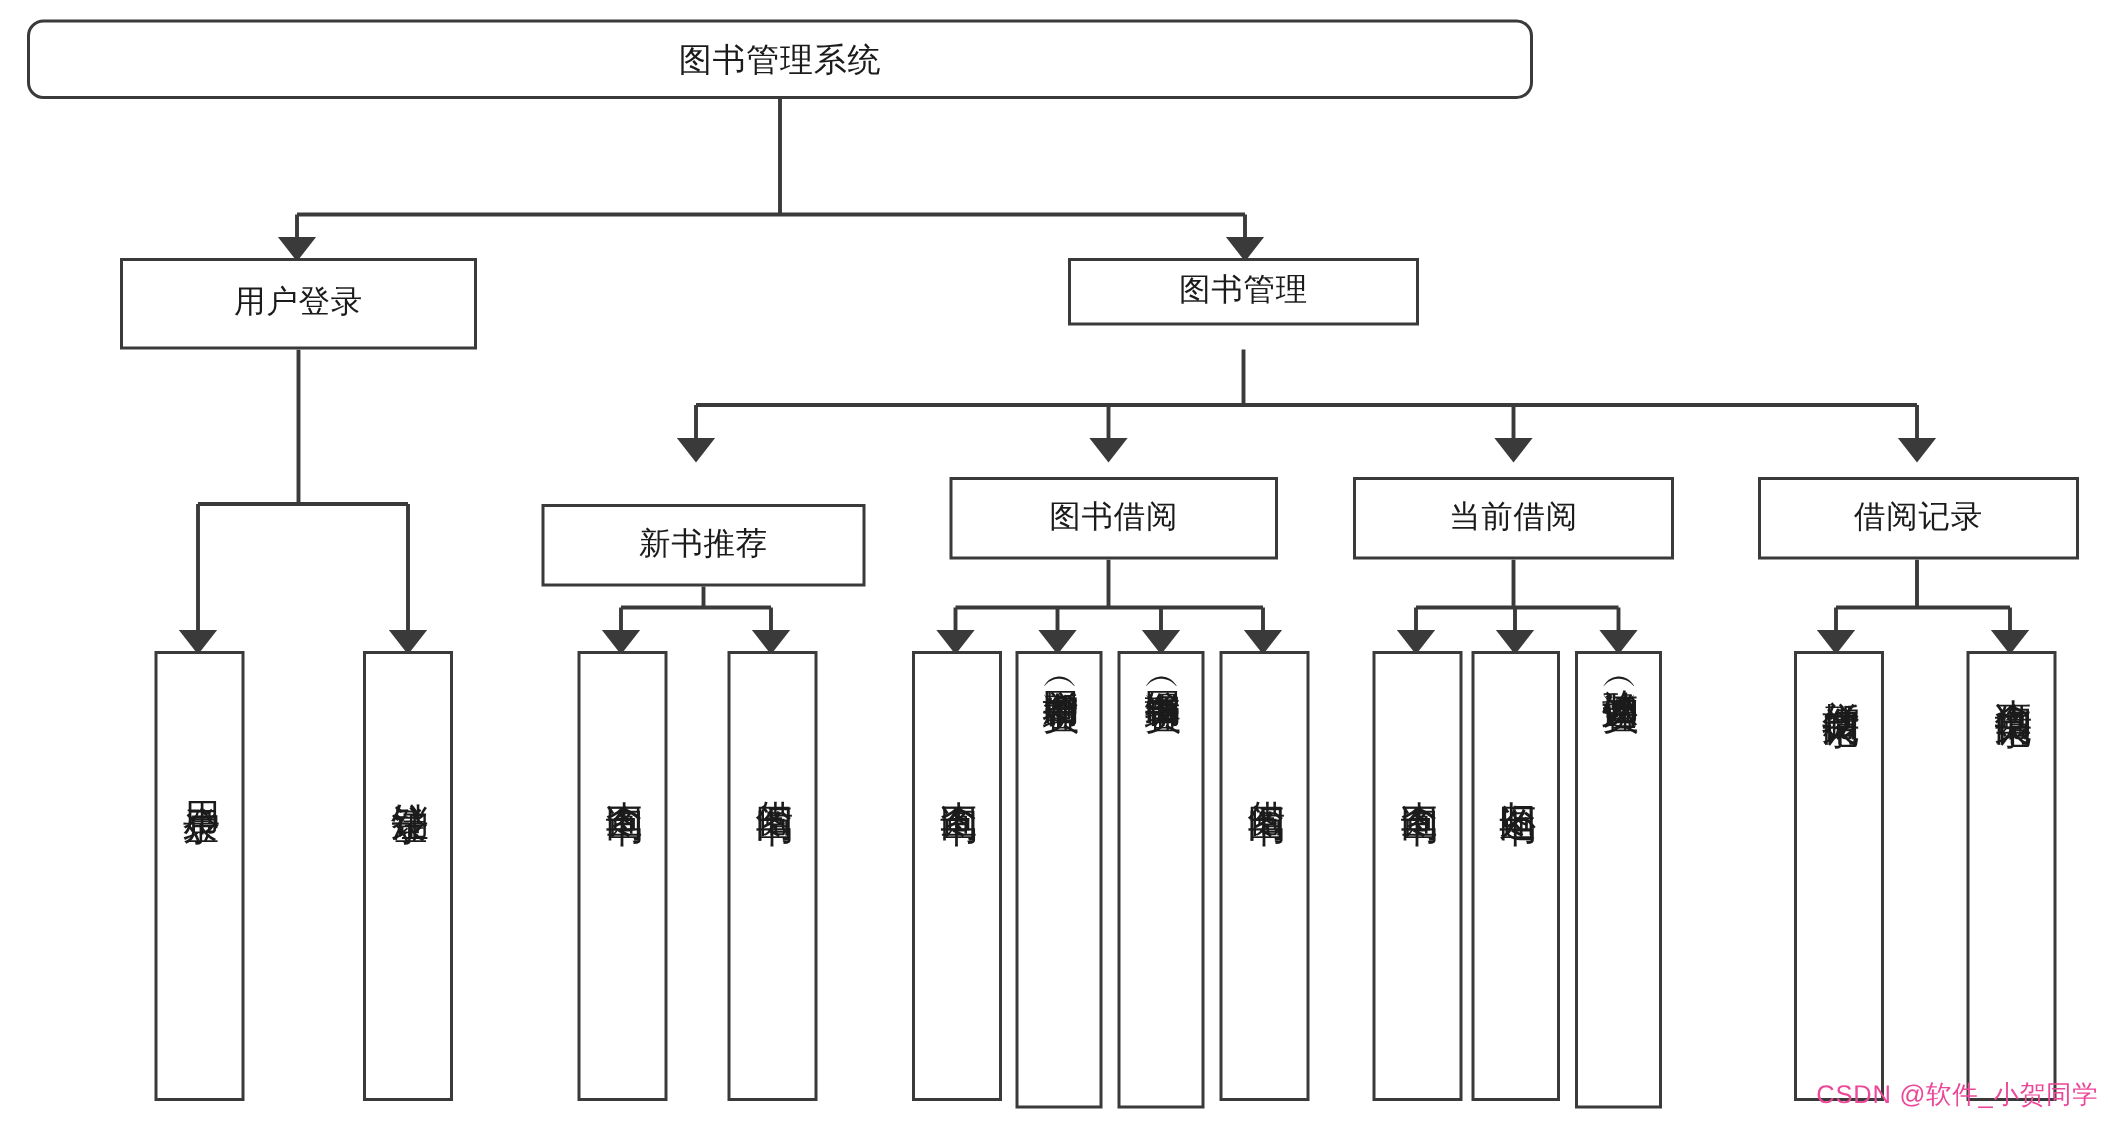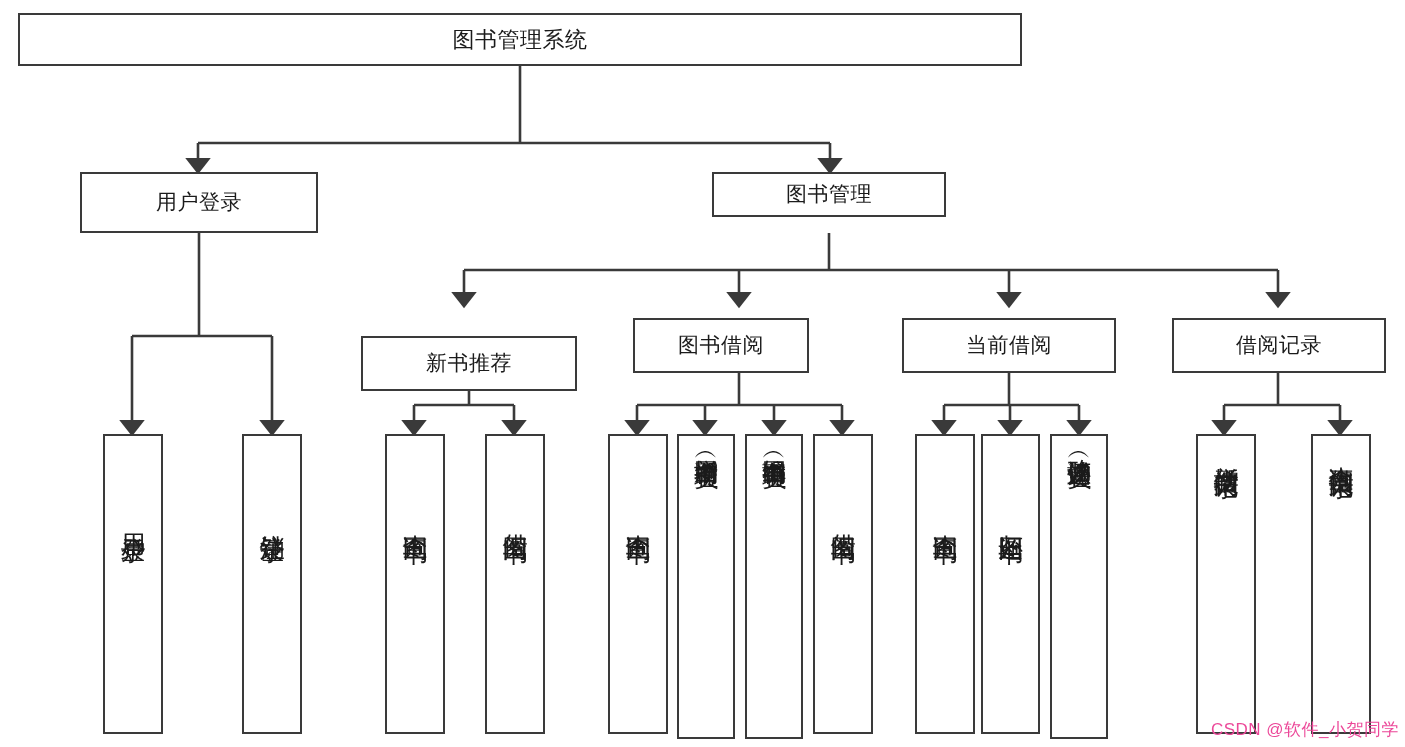--- a/index.html
+++ b/index.html
@@ -124,35 +124,35 @@
       <path d="M1010,405 L1010,428" marker-end="url(#arw)"></path>
       <path d="M1079,405 L1079,428" marker-end="url(#arw)"></path>
 
       <path d="M1278,373 L1278,405"></path>
       <path d="M1224,405 L1340,405"></path>
       <path d="M1224,405 L1224,428" marker-end="url(#arw)"></path>
       <path d="M1340,405 L1340,428" marker-end="url(#arw)"></path>
     </g>
   </svg>
 
-  <div class="node horiz root" style="left:18px; top:13px; width:1004px; height:53px;">
+  <div class="node horiz root" style="left:18px; top:13px; width:1004px; height:53px;border-radius:11px;">
     <span class="lbl">图书管理系统</span>
   </div>
 
   <div class="node horiz" style="left:80px; top:172px; width:238px; height:61px;">
     <span class="lbl">用户登录</span>
   </div>
   <div class="node horiz" style="left:712px; top:172px; width:234px; height:45px;">
     <span class="lbl">图书管理</span>
   </div>
 
   <div class="node horiz" style="left:361px; top:318px; width:216px; height:55px;margin-top:18px;">
     <span class="lbl">新书推荐</span>
   </div>
-  <div class="node horiz" style="left:633px; top:318px; width:176px; height:55px;">
+  <div class="node horiz" style="left:633px; top:318px; width:219px; height:55px;">
     <span class="lbl">图书借阅</span>
   </div>
   <div class="node horiz" style="left:902px; top:318px; width:214px; height:55px;">
     <span class="lbl">当前借阅</span>
   </div>
   <div class="node horiz" style="left:1172px; top:318px; width:214px; height:55px;">
     <span class="lbl">借阅记录</span>
   </div>
 
   <div class="node vert short" style="left:103px; top:434px; width:60px; height:300px;">

